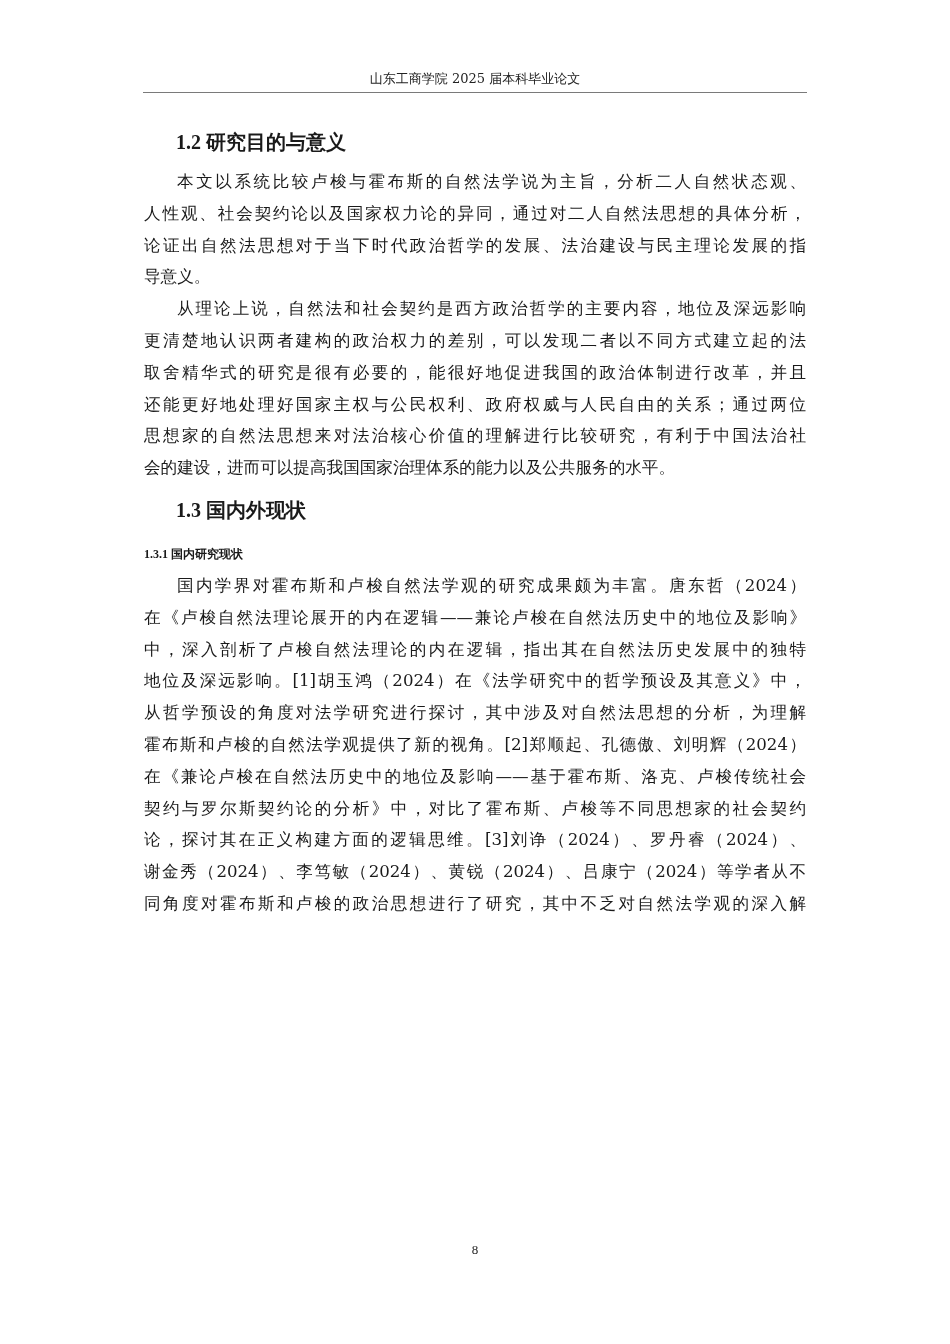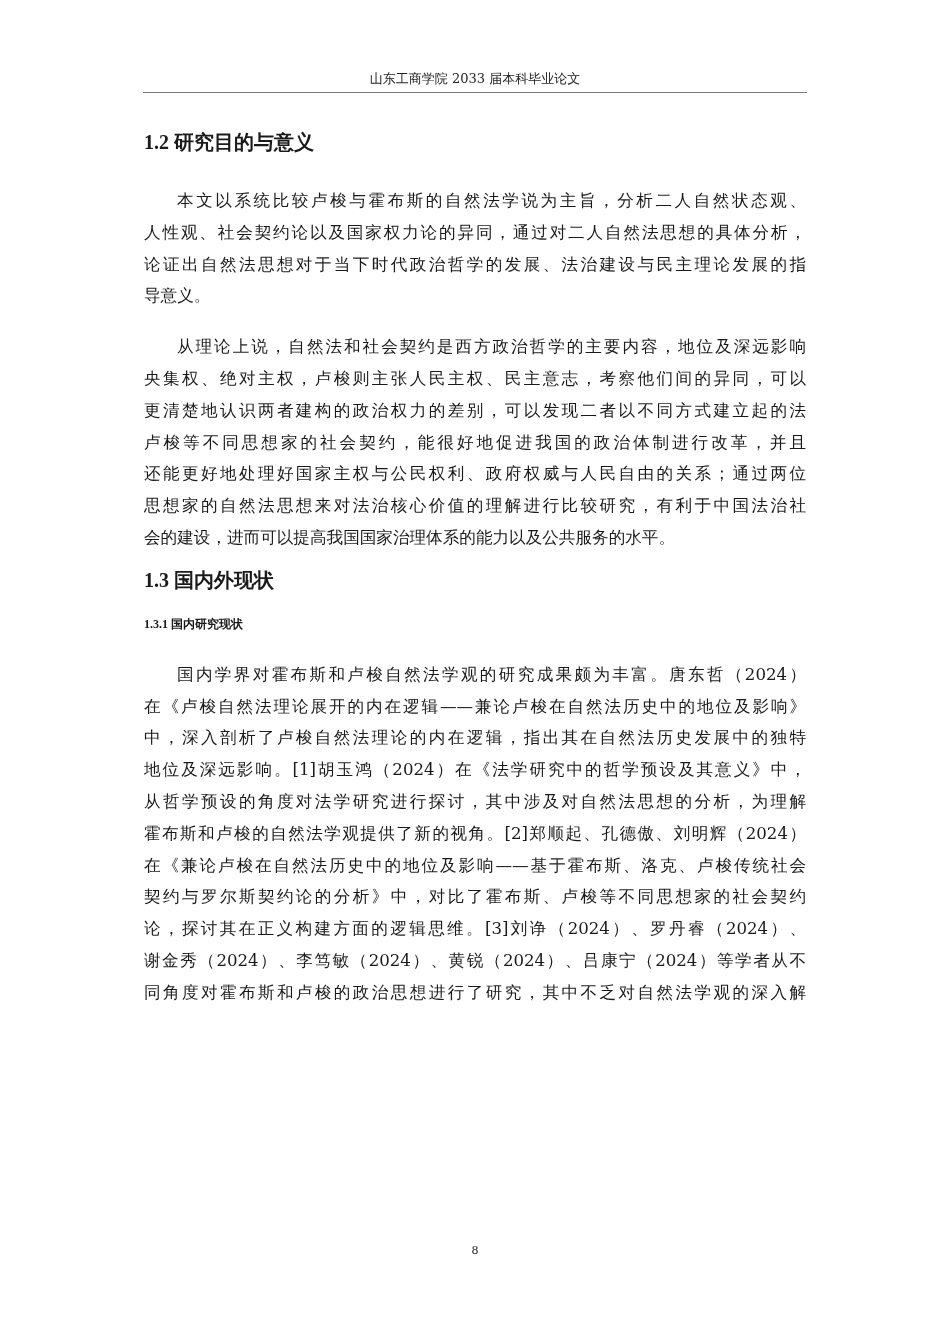--- a/index.html
+++ b/index.html
@@ -48,30 +48,30 @@
       white-space: nowrap;
       text-align: justify;
       text-align-last: justify;
       letter-spacing: 0;
     }
     .line.last {
       text-align-last: left;
     }
     .line.indent {
       padding-left: 33px;
-      margin-top: 19px;
     }
     .h2 {
       font-family: "Liberation Serif", "DejaVu Serif", serif;
       font-weight: bold;
       font-size: 20px;
       height: 48px;
       line-height: 48px;
       margin-top: 2px;
       white-space: nowrap;
+      margin-left: 32px;
     }
     .h3 {
       font-family: "Liberation Serif", "DejaVu Serif", serif;
       font-weight: bold;
       font-size: 12px;
       height: 36px;
       line-height: 40px;
       white-space: nowrap;
     }
     .page-number {
@@ -81,40 +81,39 @@
       top: 1242px;
       text-align: center;
       font-family: "Liberation Serif", serif;
       font-size: 13px;
       color: #222;
     }
   </style>
 </head>
 <body>
 
-<div class="page-header">山东工商学院 2033 届本科毕业论文</div>
+<div class="page-header">山东工商学院 2025 届本科毕业论文</div>
 <div class="header-rule"></div>
 
 <div class="content">
 
 
   <div class="h2">1.2 研究目的与意义</div>
 
   <div>
     <span class="line indent">本文以系统比较卢梭与霍布斯的自然法学说为主旨，分析二人自然状态观、</span>
     <span class="line">人性观、社会契约论以及国家权力论的异同，通过对二人自然法思想的具体分析，</span>
     <span class="line">论证出自然法思想对于当下时代政治哲学的发展、法治建设与民主理论发展的指</span>
     <span class="line last">导意义。</span>
   </div>
 
   <div>
     <span class="line indent">从理论上说，自然法和社会契约是西方政治哲学的主要内容，地位及深远影响</span>
-    <span class="line">央集权、绝对主权，卢梭则主张人民主权、民主意志，考察他们间的异同，可以</span>
     <span class="line">更清楚地认识两者建构的政治权力的差别，可以发现二者以不同方式建立起的法</span>
-    <span class="line">卢梭等不同思想家的社会契约，能很好地促进我国的政治体制进行改革，并且</span>
+    <span class="line">取舍精华式的研究是很有必要的，能很好地促进我国的政治体制进行改革，并且</span>
     <span class="line">还能更好地处理好国家主权与公民权利、政府权威与人民自由的关系；通过两位</span>
     <span class="line">思想家的自然法思想来对法治核心价值的理解进行比较研究，有利于中国法治社</span>
     <span class="line last">会的建设，进而可以提高我国国家治理体系的能力以及公共服务的水平。</span>
   </div>
 
   <div class="h2">1.3 国内外现状</div>
 
   <div class="h3">1.3.1 国内研究现状</div>
 
   <div>

